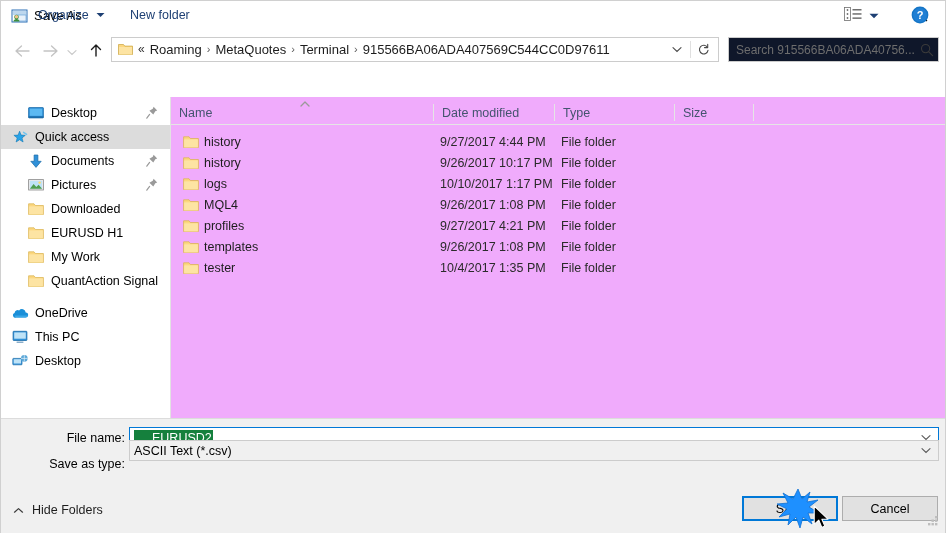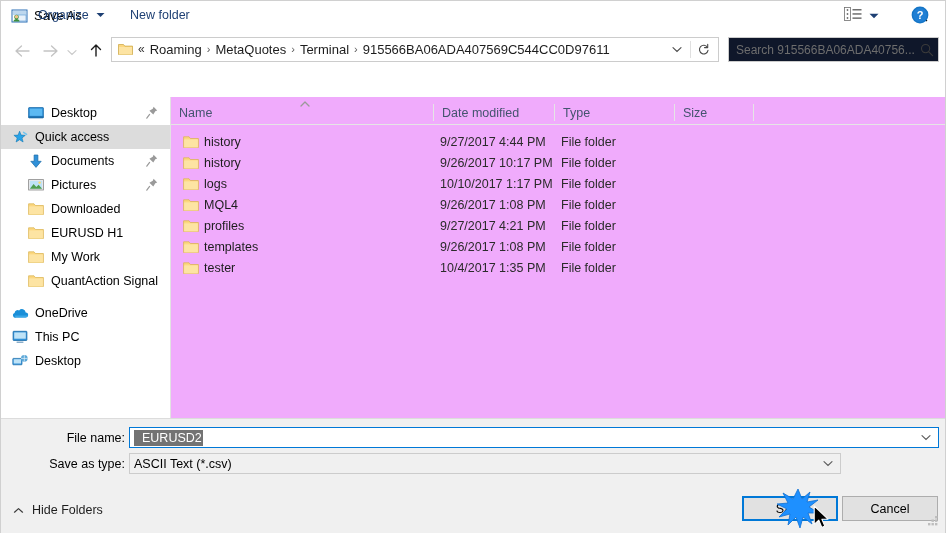--- a/index.html
+++ b/index.html
@@ -71,23 +71,23 @@
   .cell-date{left:269px;}
   .cell-type{left:390px;}
 
   
   .bottom{position:absolute;left:0;top:417px;width:944px;height:114px;background:#f0f0f0;border-top:1px solid #dcdcdc;}
   .lbl{position:absolute;font-size:12.5px;color:#000;text-align:right;}
   .lbl-filename{left:12px;top:430px;width:112px;}
   .lbl-savetype{left:12px;top:456px;width:112px;}
   .combo{position:absolute;left:128px;box-sizing:border-box;display:flex;align-items:center;}
   .combo-filename{top:426px;width:810px;height:21px;border:1px solid #0078d7;background:#fff;}
-  .combo-filetype{top:452px;width:712px;height:21px;border:1px solid #cccccc;background:#f0f0f0;}
+  .combo-filetype{top:439px;width:810px;height:21px;border:1px solid #cccccc;background:#f0f0f0;}
   .combo-val{font-size:12.5px;margin-left:4px;color:#000;}
-  .combo-val.sel{background:#737373;color:#ffffff;padding:1px 1px 1px 8px;}
+  .combo-val.sel{background:#15803d;color:#ffffff;padding:1px 1px 1px 18px;}
   .combo-arrow{position:absolute;right:7px;top:0;height:19px;display:flex;align-items:center;}
 
   .hidefolders{position:absolute;left:12px;top:498px;height:22px;display:flex;align-items:center;font-size:12.5px;color:#1d1d1d;}
   .hf-caret{margin-right:8px;display:flex;align-items:center;}
 
   .btn{position:absolute;top:495px;height:25px;box-sizing:border-box;display:flex;align-items:center;justify-content:center;font-size:12.5px;color:#000;background:#e1e1e1;border:1px solid #adadad;}
   .btn-save{left:741px;width:96px;background:#e1e1e1;border:2px solid #0078d7;}
   .btn-cancel{left:841px;width:96px;}
 
   .burst{position:absolute;left:775px;top:487px;width:44px;height:42px;pointer-events:none;}

